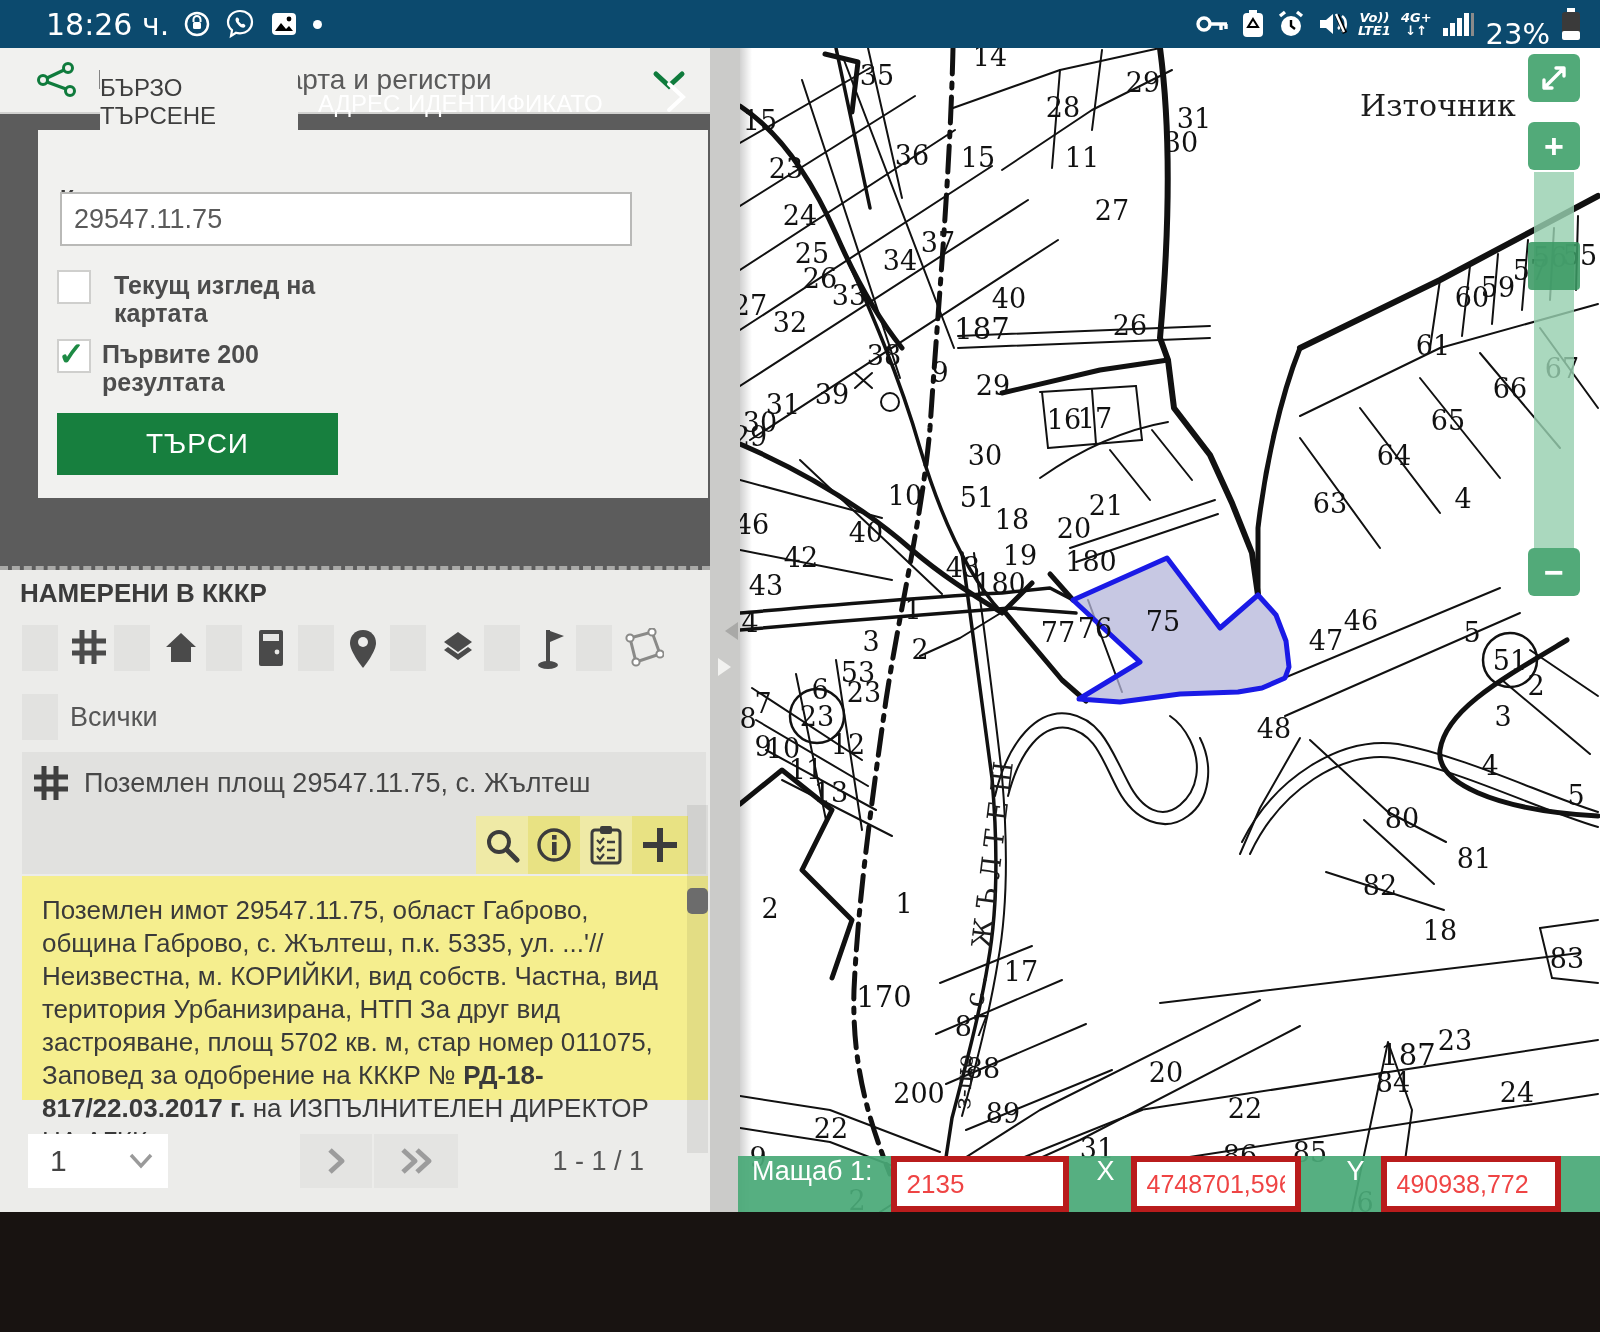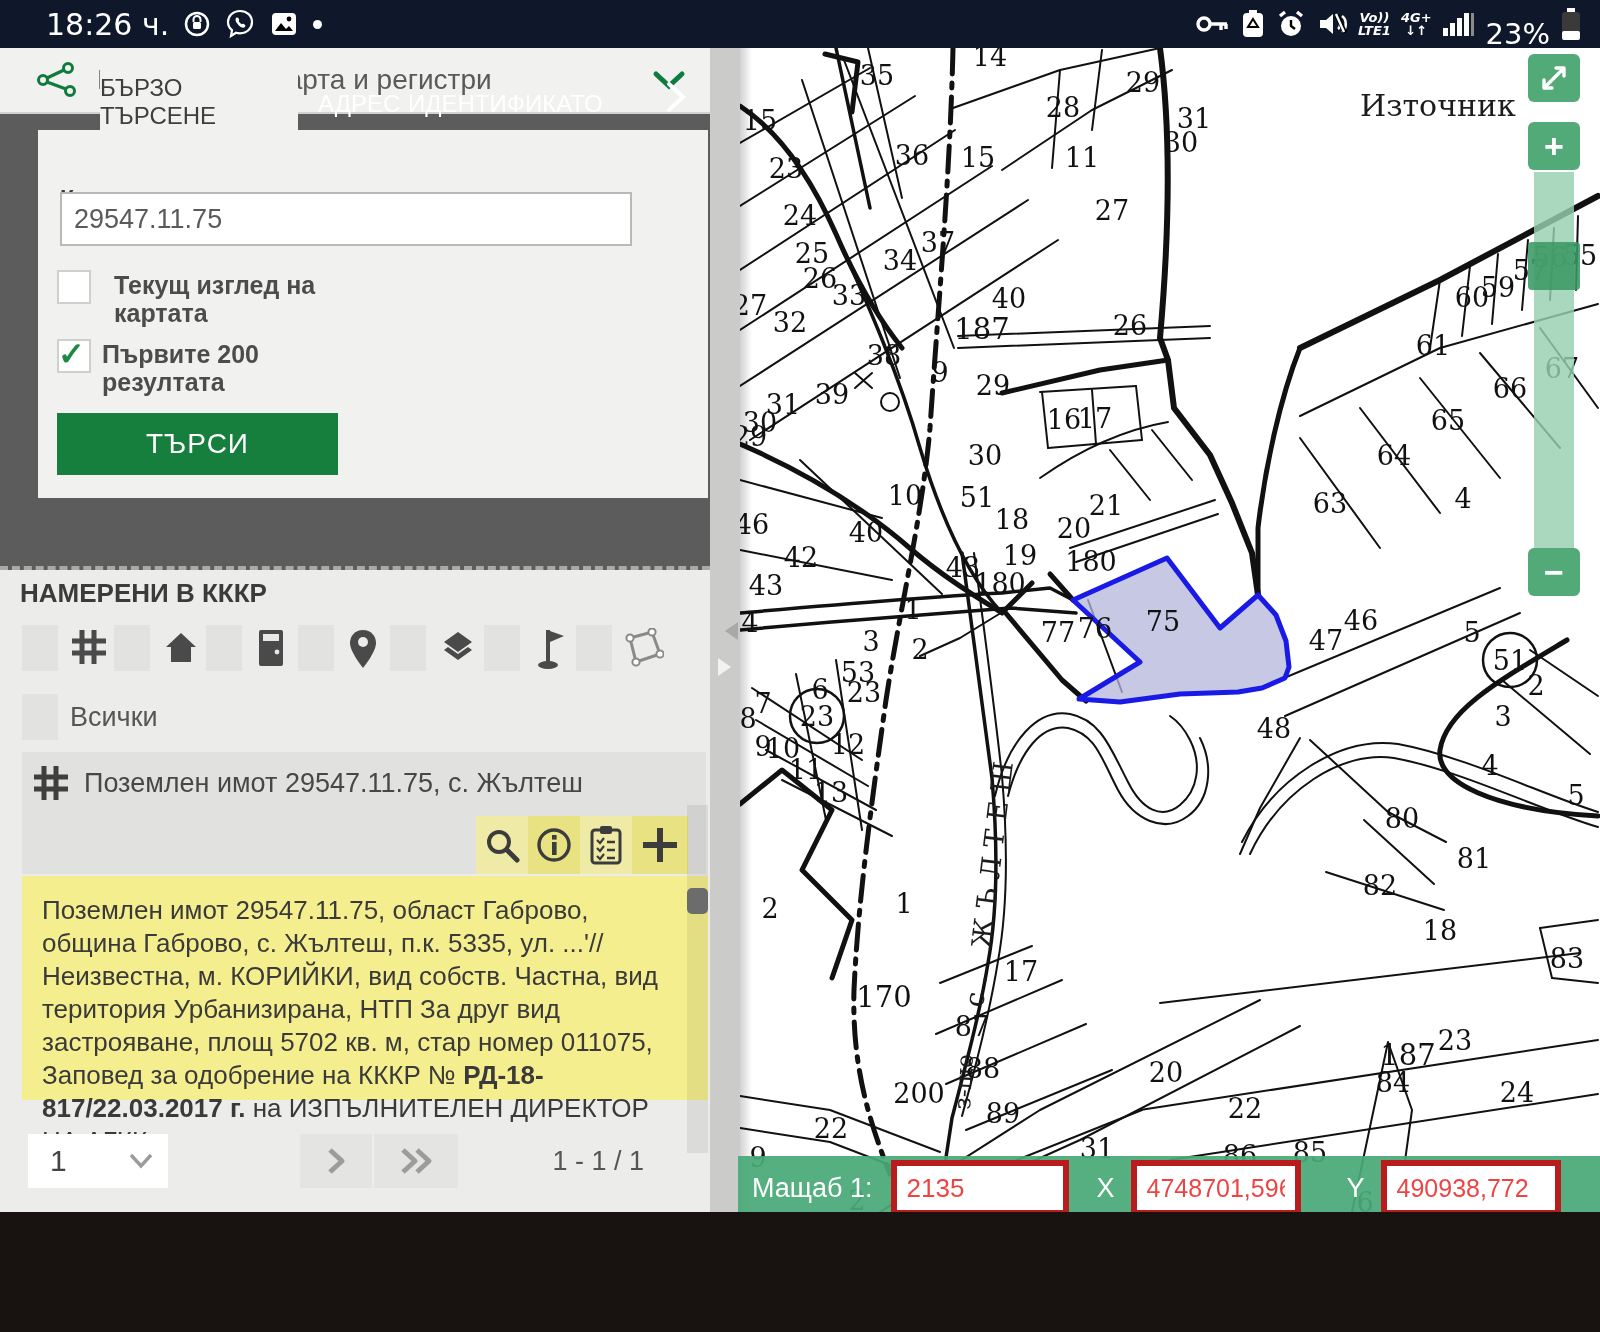--- a/index.html
+++ b/index.html
@@ -1,19 +1,19 @@
 <!DOCTYPE html>
 <html><head>
 <meta charset="utf-8">
 <style>
   html,body{margin:0;padding:0;background:#000;}
   #screen{position:relative;width:1600px;height:1332px;overflow:hidden;
           font-family:"Liberation Sans",sans-serif;background:#5c5c5c;}
   
-  #statusbar{position:absolute;left:0;top:0;width:1600px;height:48px;background:#0f172a;color:#fff;}
+  #statusbar{position:absolute;left:0;top:0;width:1600px;height:48px;background:#0c4a6e;color:#fff;}
   .sb-left{position:absolute;left:46px;top:0;height:48px;display:flex;align-items:center;gap:14px;}
   .sb-time{font-size:30px;font-family:"DejaVu Sans",sans-serif;}
   .sb-right{position:absolute;right:18px;top:0;height:48px;display:flex;align-items:center;gap:10px;}
   .sb-tiny{display:flex;flex-direction:column;align-items:center;font-size:13px;line-height:13px;font-weight:bold;color:#fff;font-family:"DejaVu Sans",sans-serif;}
   .sb-pct{font-size:29px;font-family:"DejaVu Sans",sans-serif;margin-top:20px;}
   
   #panel{position:absolute;left:0;top:48px;width:710px;height:1164px;background:#5c5c5c;}
   #panel-header{position:absolute;left:0;top:0;width:710px;height:64px;background:#f1f1ef;border-bottom:2px solid #d2d2d0;}
   #panel-title{position:absolute;left:97px;top:16px;font-size:28px;color:#5a5a5a;}
   #header-logo{position:absolute;left:36px;top:14px;}
@@ -66,21 +66,21 @@
   .t2{stroke-width:2;} .t3{stroke-width:3.5;} .t5{stroke-width:5;} .t6{stroke-width:6;}
   .dashdot{stroke-width:5;stroke-dasharray:26 9 5 9;}
   #map-labels text{font-family:"DejaVu Serif","Liberation Serif",serif;fill:#111;text-anchor:middle;}
   .map-word{font-family:"DejaVu Serif","Liberation Serif",serif;fill:#1c1c1c;}
   
   .mbtn{position:absolute;width:52px;height:48px;background:rgba(67,163,110,0.92);border-radius:6px;
         color:#fff;display:flex;align-items:center;justify-content:center;font-size:34px;font-weight:bold;}
   #zoom-track{position:absolute;left:1534px;top:172px;width:40px;height:376px;background:rgba(151,208,176,0.82);}
   #zoom-handle{position:absolute;left:1528px;top:242px;width:52px;height:48px;background:rgba(58,153,99,0.88);border-radius:4px;}
   #scalebar{position:absolute;left:738px;top:1156px;width:862px;height:64px;background:rgba(73,169,119,0.93);
-            display:flex;align-items:center;color:#fff;font-size:27px;}
+            display:flex;color:#fff;font-size:27px;}
   .sc-input{height:44px;border:6px solid #b91c1c;background:#fff;color:#ef4444;font-size:26px;
             padding:0 10px;font-family:"Liberation Sans",sans-serif;}
   
   #navbar{position:absolute;left:0;top:1212px;width:1600px;height:120px;background:#181311;}
 </style>
 </head>
 <body>
 
 <div id="screen">
 
@@ -237,21 +237,21 @@
         <circle cx="14" cy="34" r="3.6" fill="#fff" stroke="#8a8a88" stroke-width="2"></circle>
       </svg>
 
       <div id="all-row-cb"></div>
       <div id="all-label">Всички</div>
 
       <div id="result-band">
         <svg style="position:absolute;left:10px;top:12px;" width="38" height="38" viewBox="0 0 38 38">
           <path d="M12 2 V36 M24 2 V36 M2 13 H36 M2 25 H36" stroke="#3f3f3f" stroke-width="5"></path>
         </svg>
-        <div id="item-title">Поземлен имот 29547.11.75, с. Жълтеш</div>
+        <div id="item-title">Поземлен площ 29547.11.75, с. Жълтеш</div>
         <div class="act act-a" style="left:454px;">
           <svg width="36" height="36" viewBox="0 0 36 36">
             <circle cx="15" cy="15" r="10" fill="none" stroke="#3c3c3c" stroke-width="4"></circle>
             <path d="M23 23 L33 33" stroke="#3c3c3c" stroke-width="5" stroke-linecap="round"></path>
           </svg>
         </div>
         <div class="act act-b" style="left:506px;">
           <svg width="36" height="36" viewBox="0 0 36 36">
             <circle cx="18" cy="18" r="15" fill="none" stroke="#3c3c3c" stroke-width="3.4"></circle>
             <rect x="16" y="15" width="4.6" height="13" fill="#3c3c3c"></rect>

